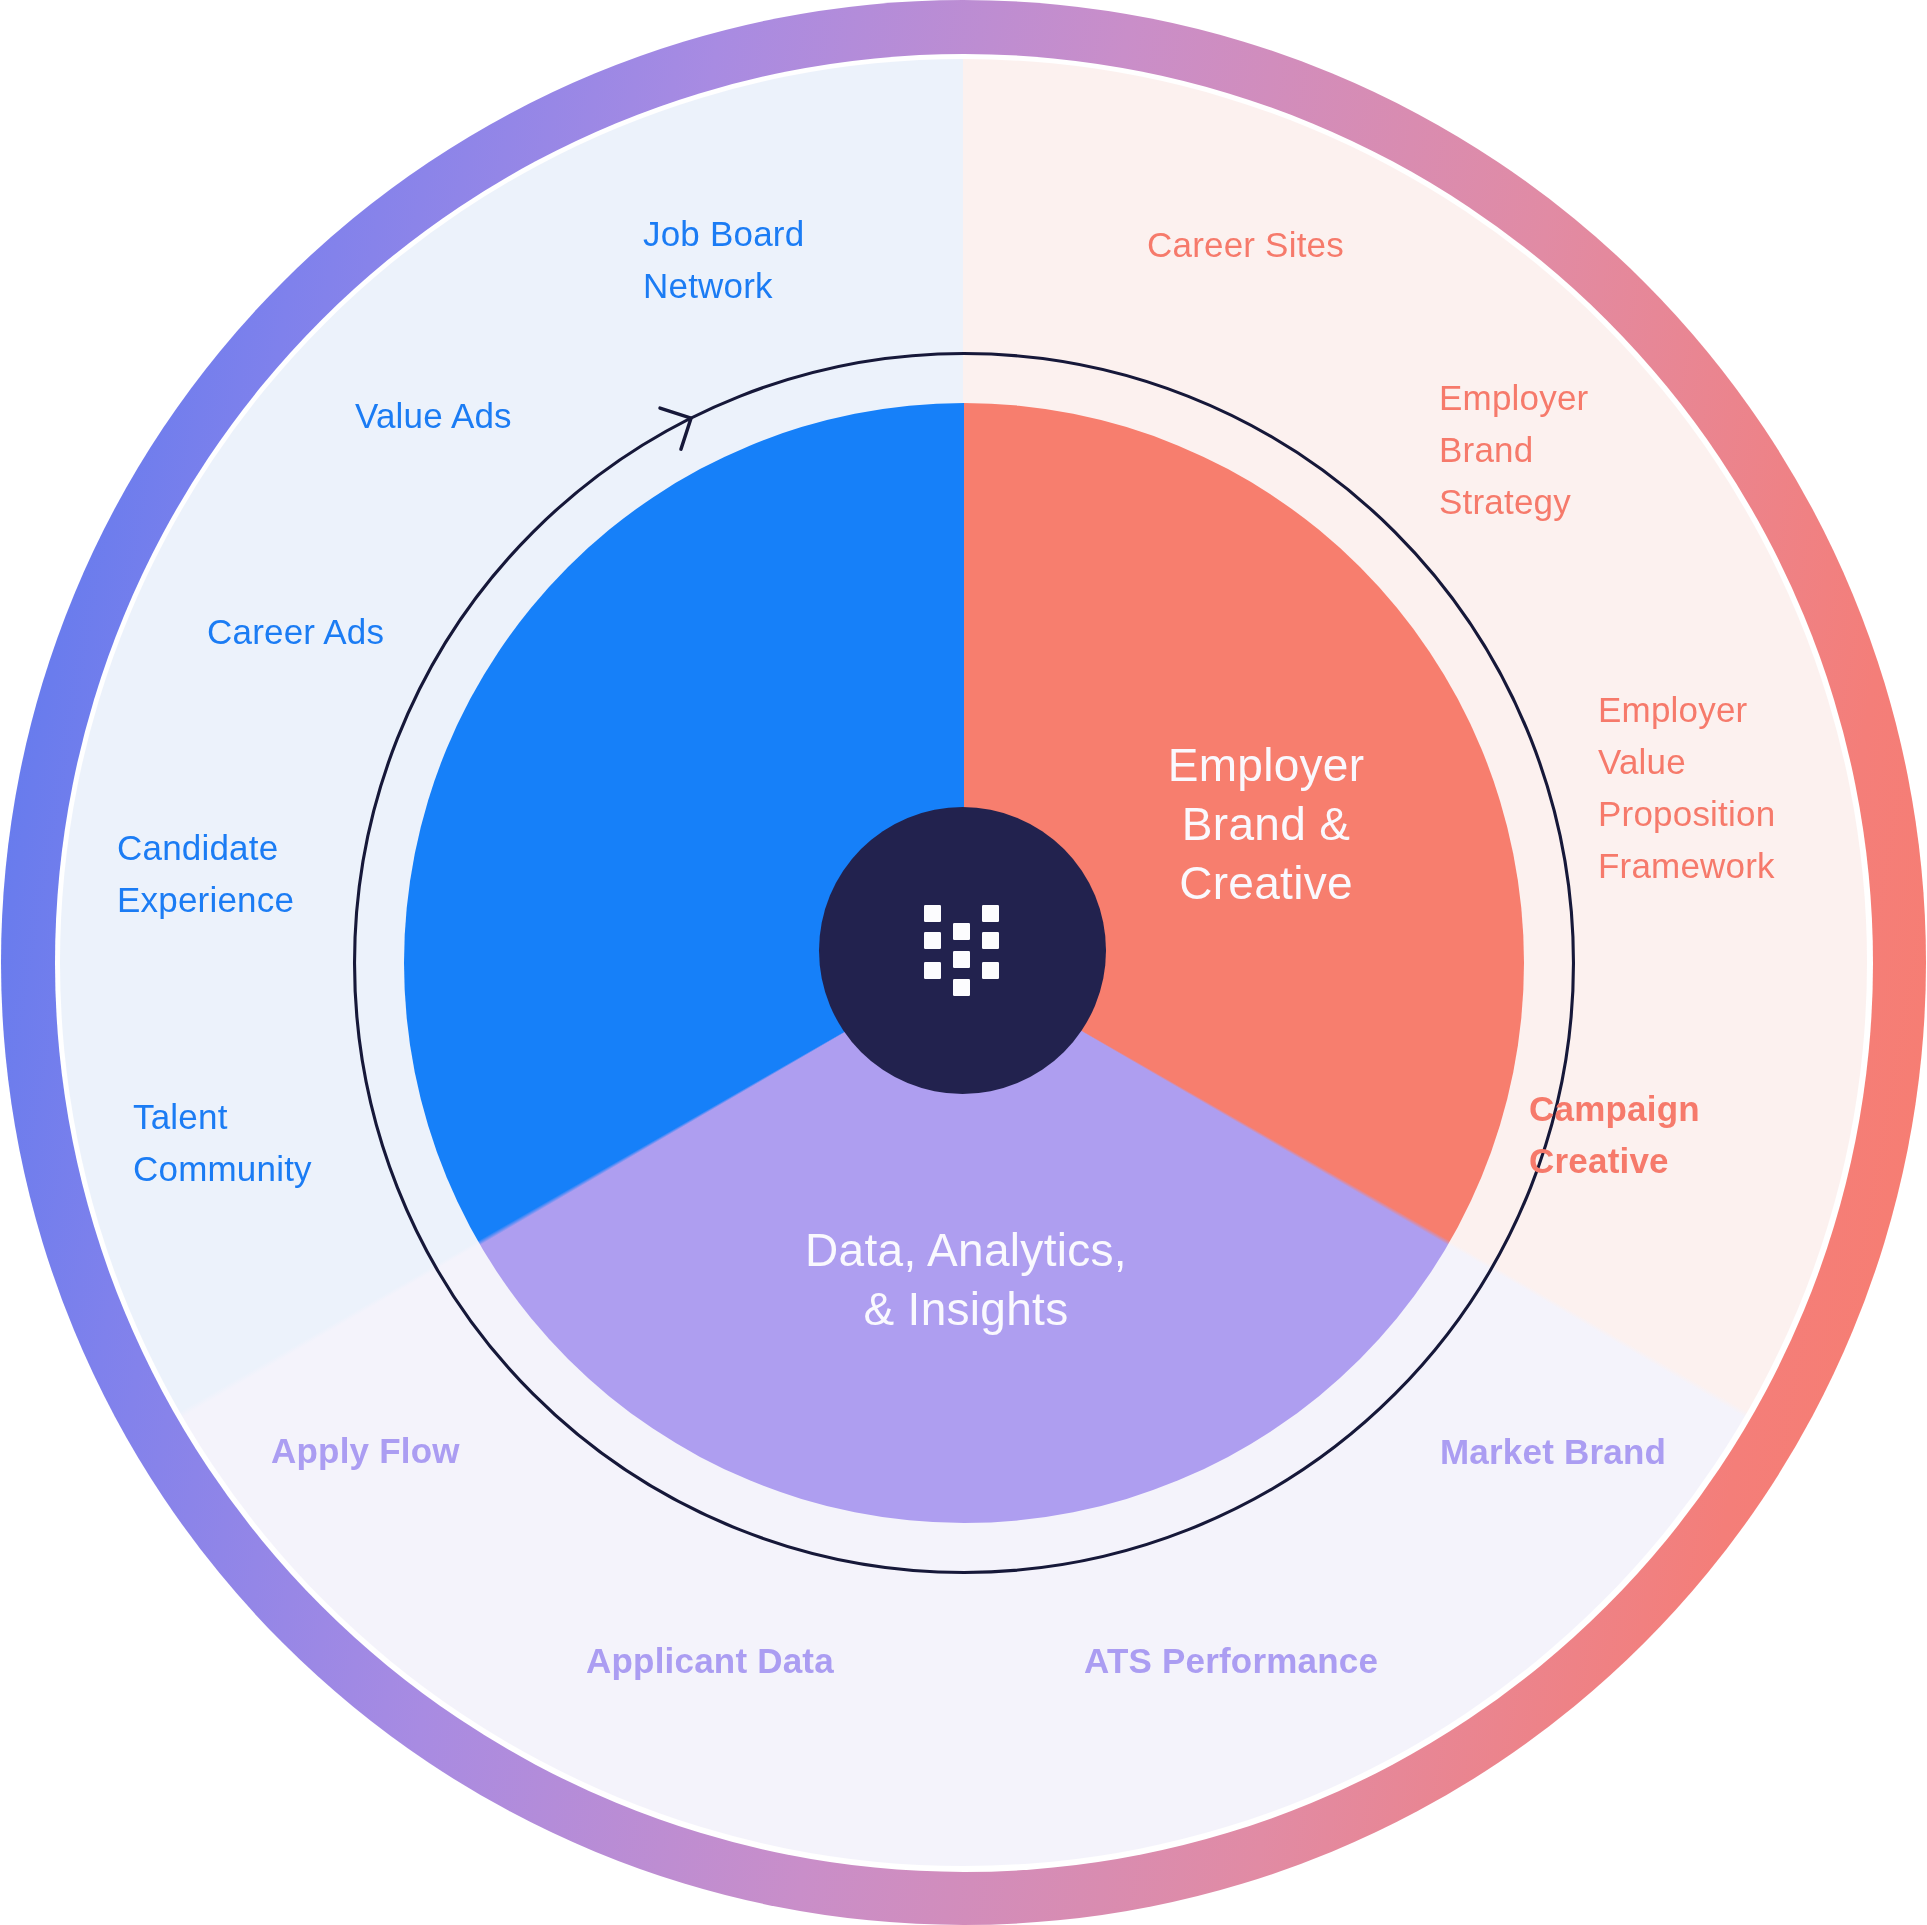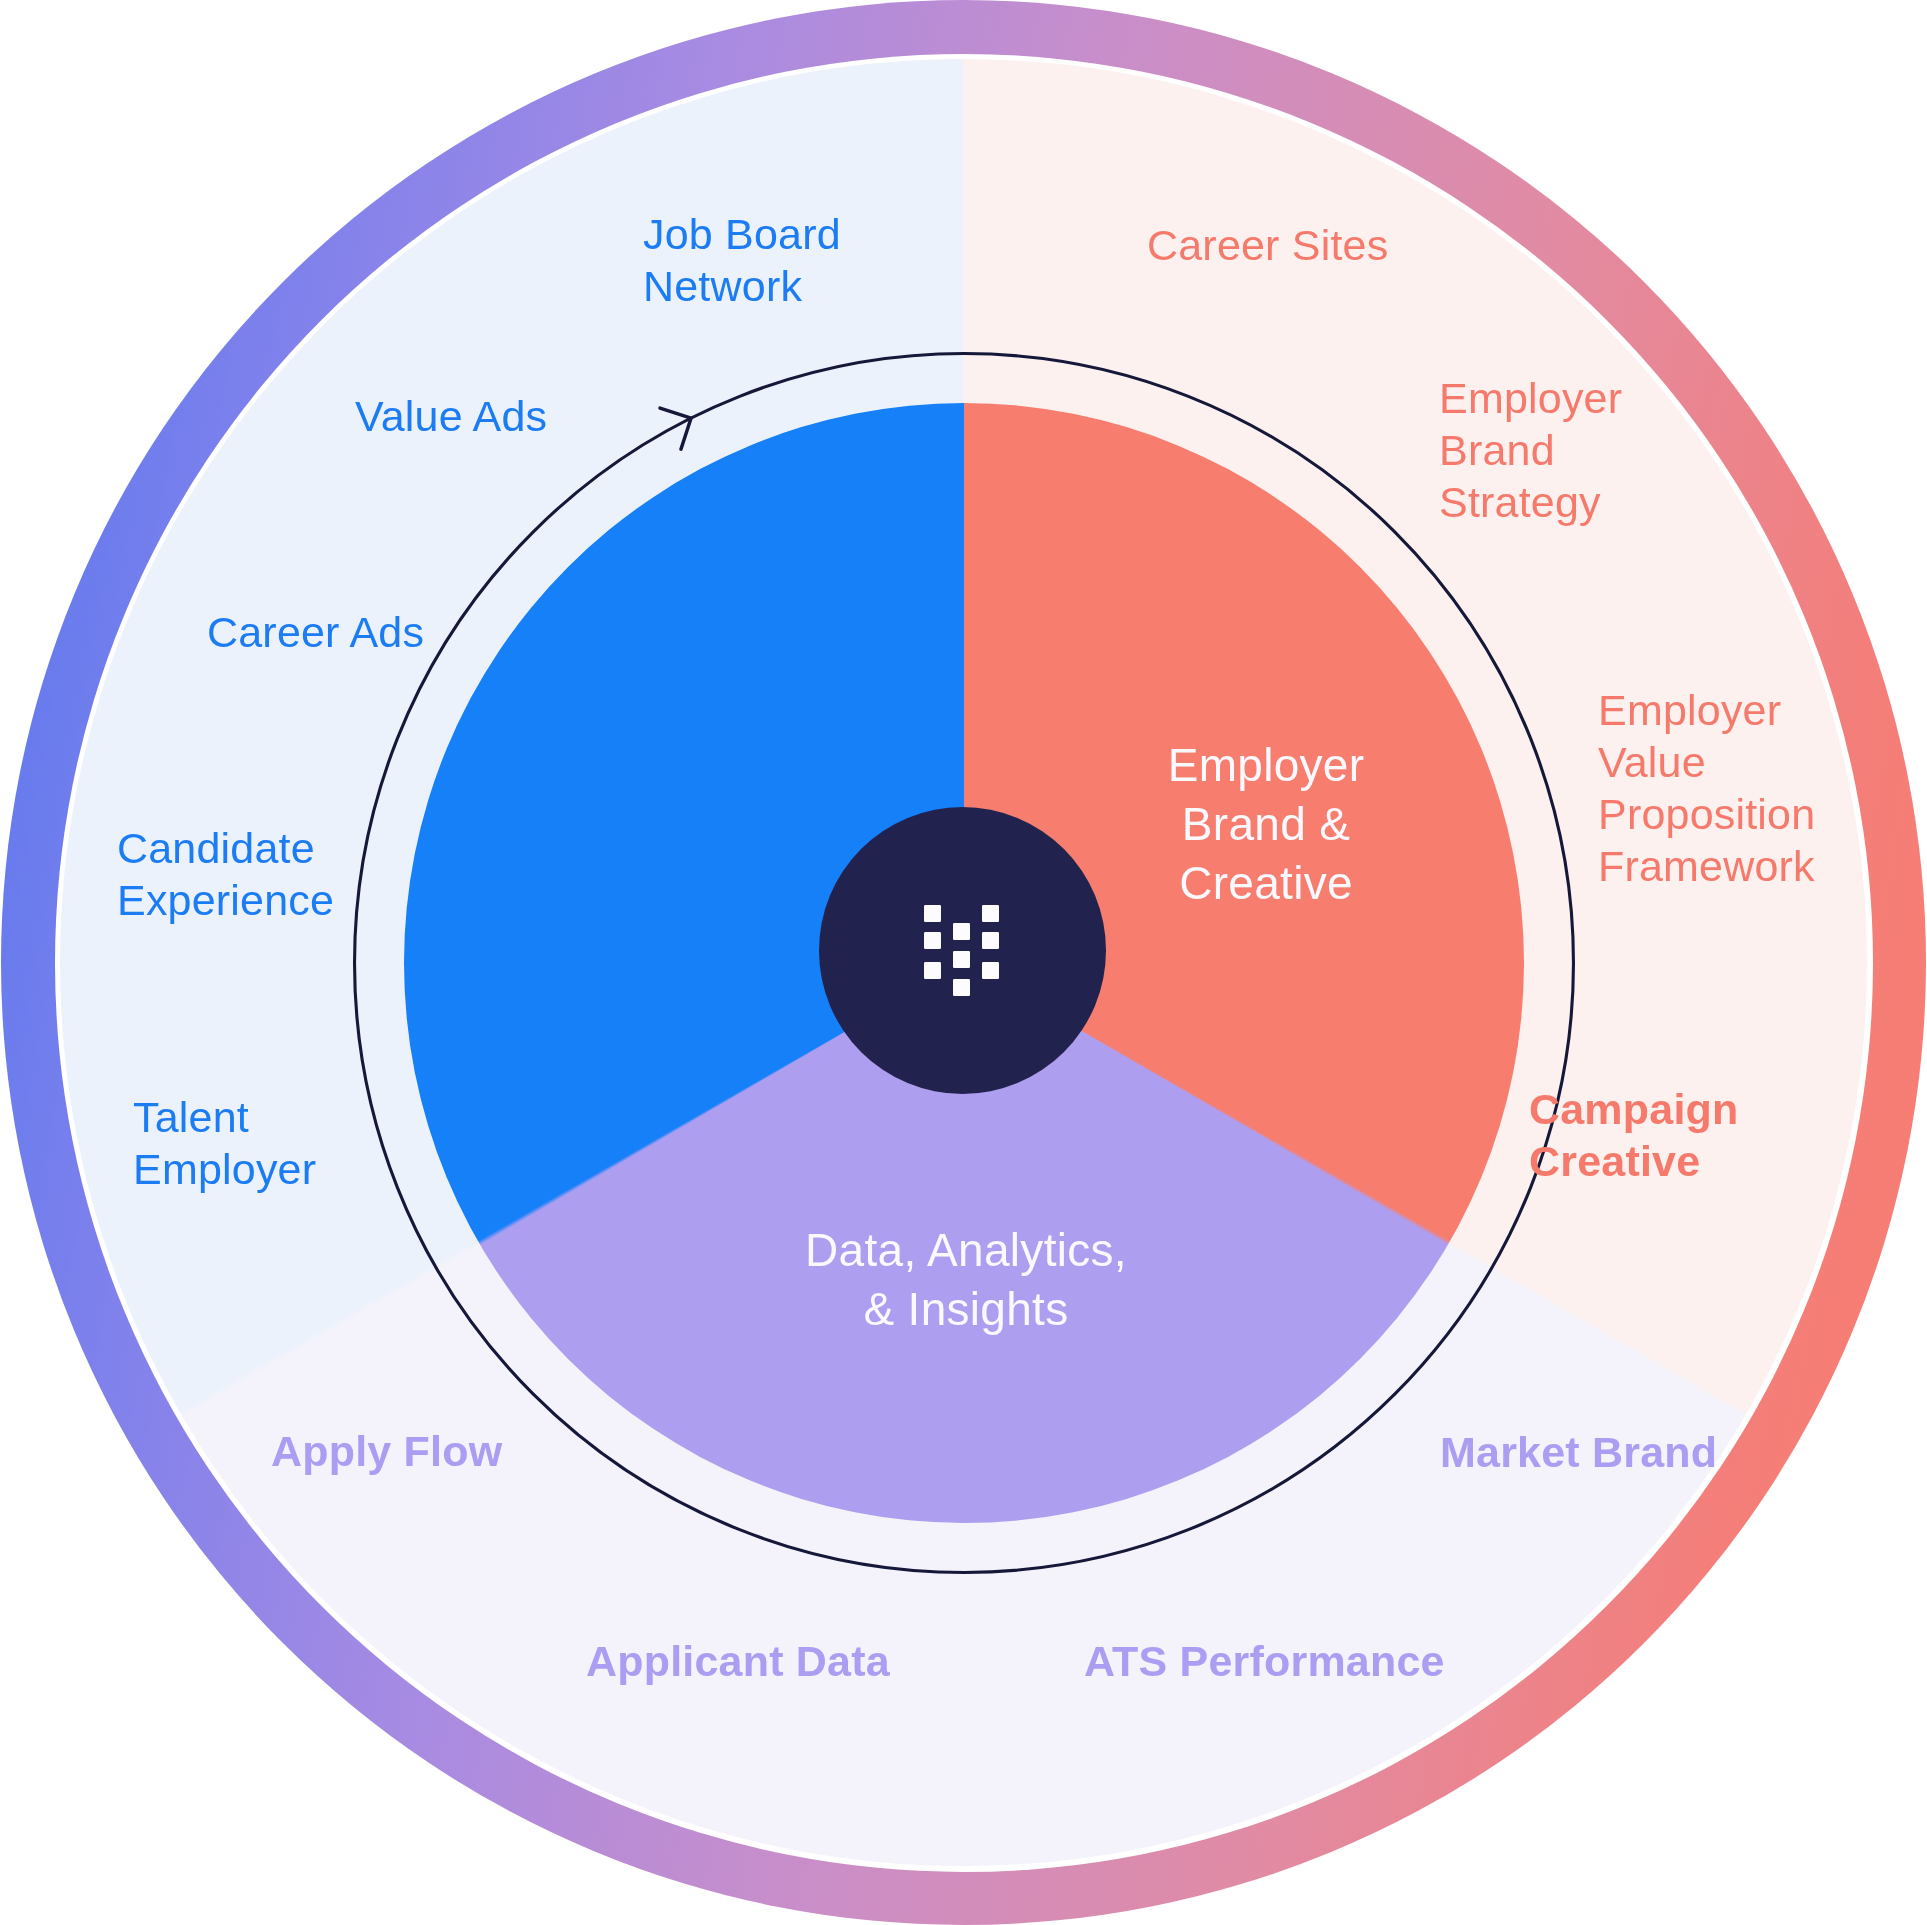--- a/index.html
+++ b/index.html
@@ -55,21 +55,21 @@
   .sq.m2 { left: 29px; top: 46px; }
   .sq.m3 { left: 29px; top: 74px; }
   
   .sq.r1 { left: 58px; top: 0;  }
   .sq.r2 { left: 58px; top: 27px; }
   .sq.r3 { left: 58px; top: 57px; }
 
   
   .lbl {
     position: absolute; white-space: pre-line;
-    font-size: 43px; line-height: 52px; font-weight: 400;
+    font-size: 35px; line-height: 52px; font-weight: 400;
     letter-spacing: 0.2px;
   }
   .lbl.blue     { color: #1B7CF4; }
   .lbl.salmon   { color: #F67A6B; }
   .lbl.lavender { color: #AB9DF2; font-weight: bold; }
 
   .seg-lbl {
     position: absolute; white-space: pre-line; text-align: center;
     transform: translateX(-50%);
     font-size: 46px; line-height: 59px; font-weight: 400;
@@ -124,21 +124,21 @@
   <div class="seg-lbl pos-seg-data">Data, Analytics,
 &amp; Insights</div>
 
   <div class="lbl blue pos-job-board">Job Board
 Network</div>
   <div class="lbl blue pos-search-ads">Value Ads</div>
   <div class="lbl blue pos-social-ads">Career Ads</div>
   <div class="lbl blue pos-candidate-exp">Candidate
 Experience</div>
   <div class="lbl blue pos-talent-comm">Talent
-Employer</div>
+Community</div>
 
   <div class="lbl salmon pos-career-sites">Career Sites</div>
   <div class="lbl salmon pos-eb-strategy">Employer
 Brand
 Strategy</div>
   <div class="lbl salmon pos-evp">Employer
 Value
 Proposition
 Framework</div>
   <div class="lbl salmon pos-campaign">Campaign

